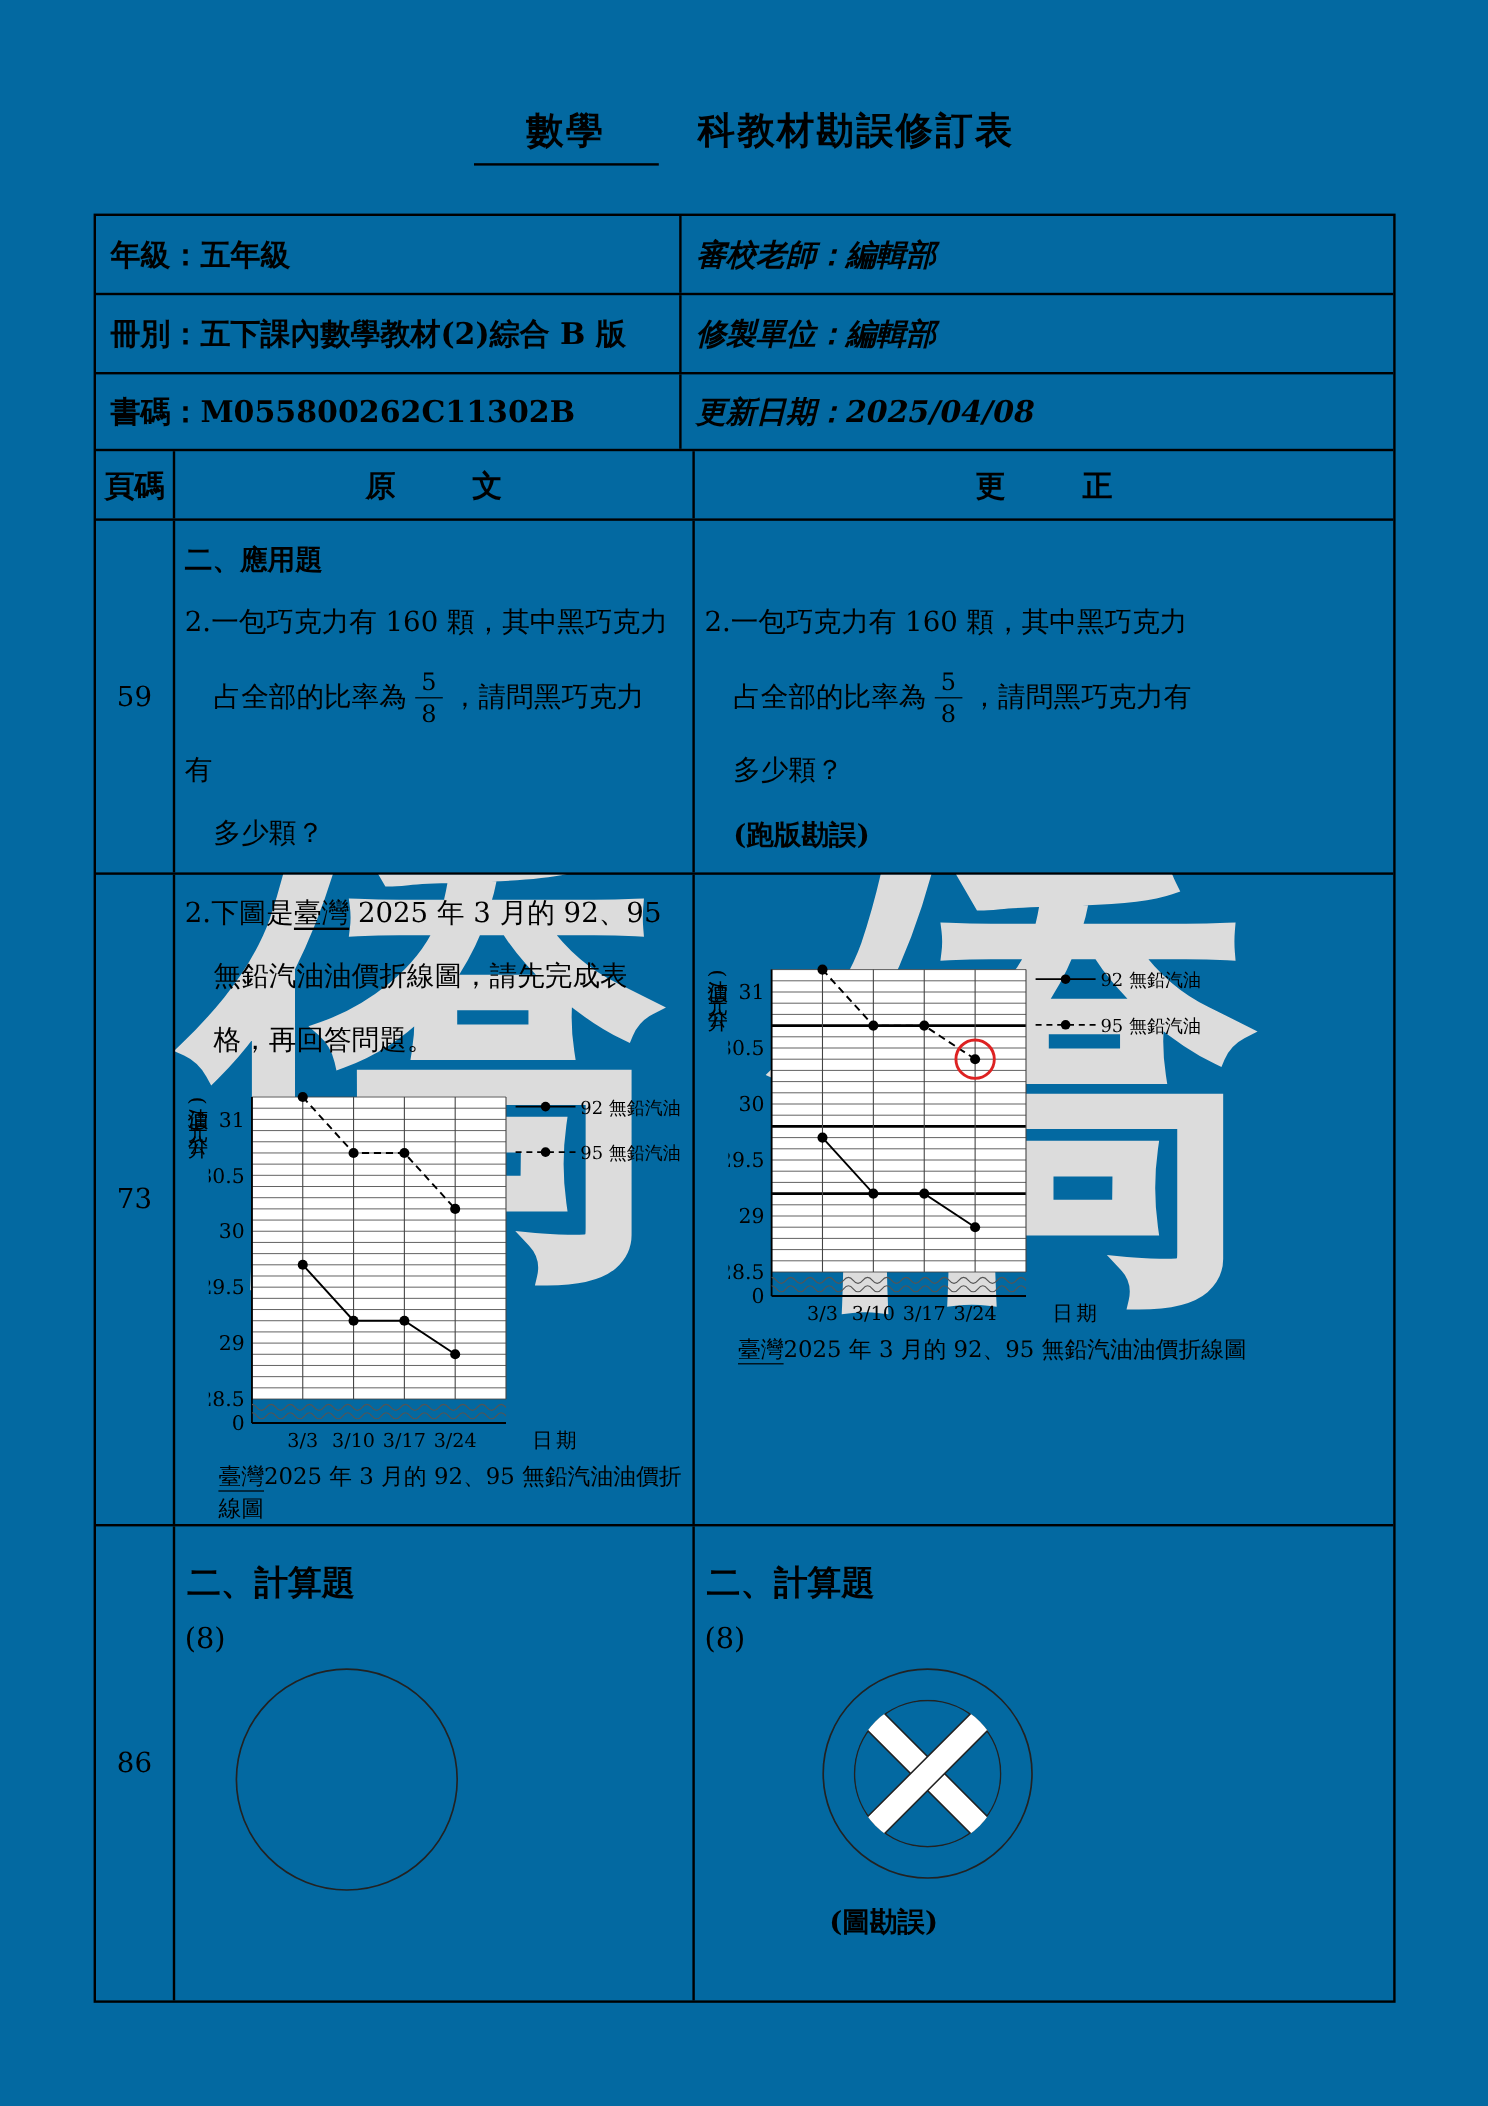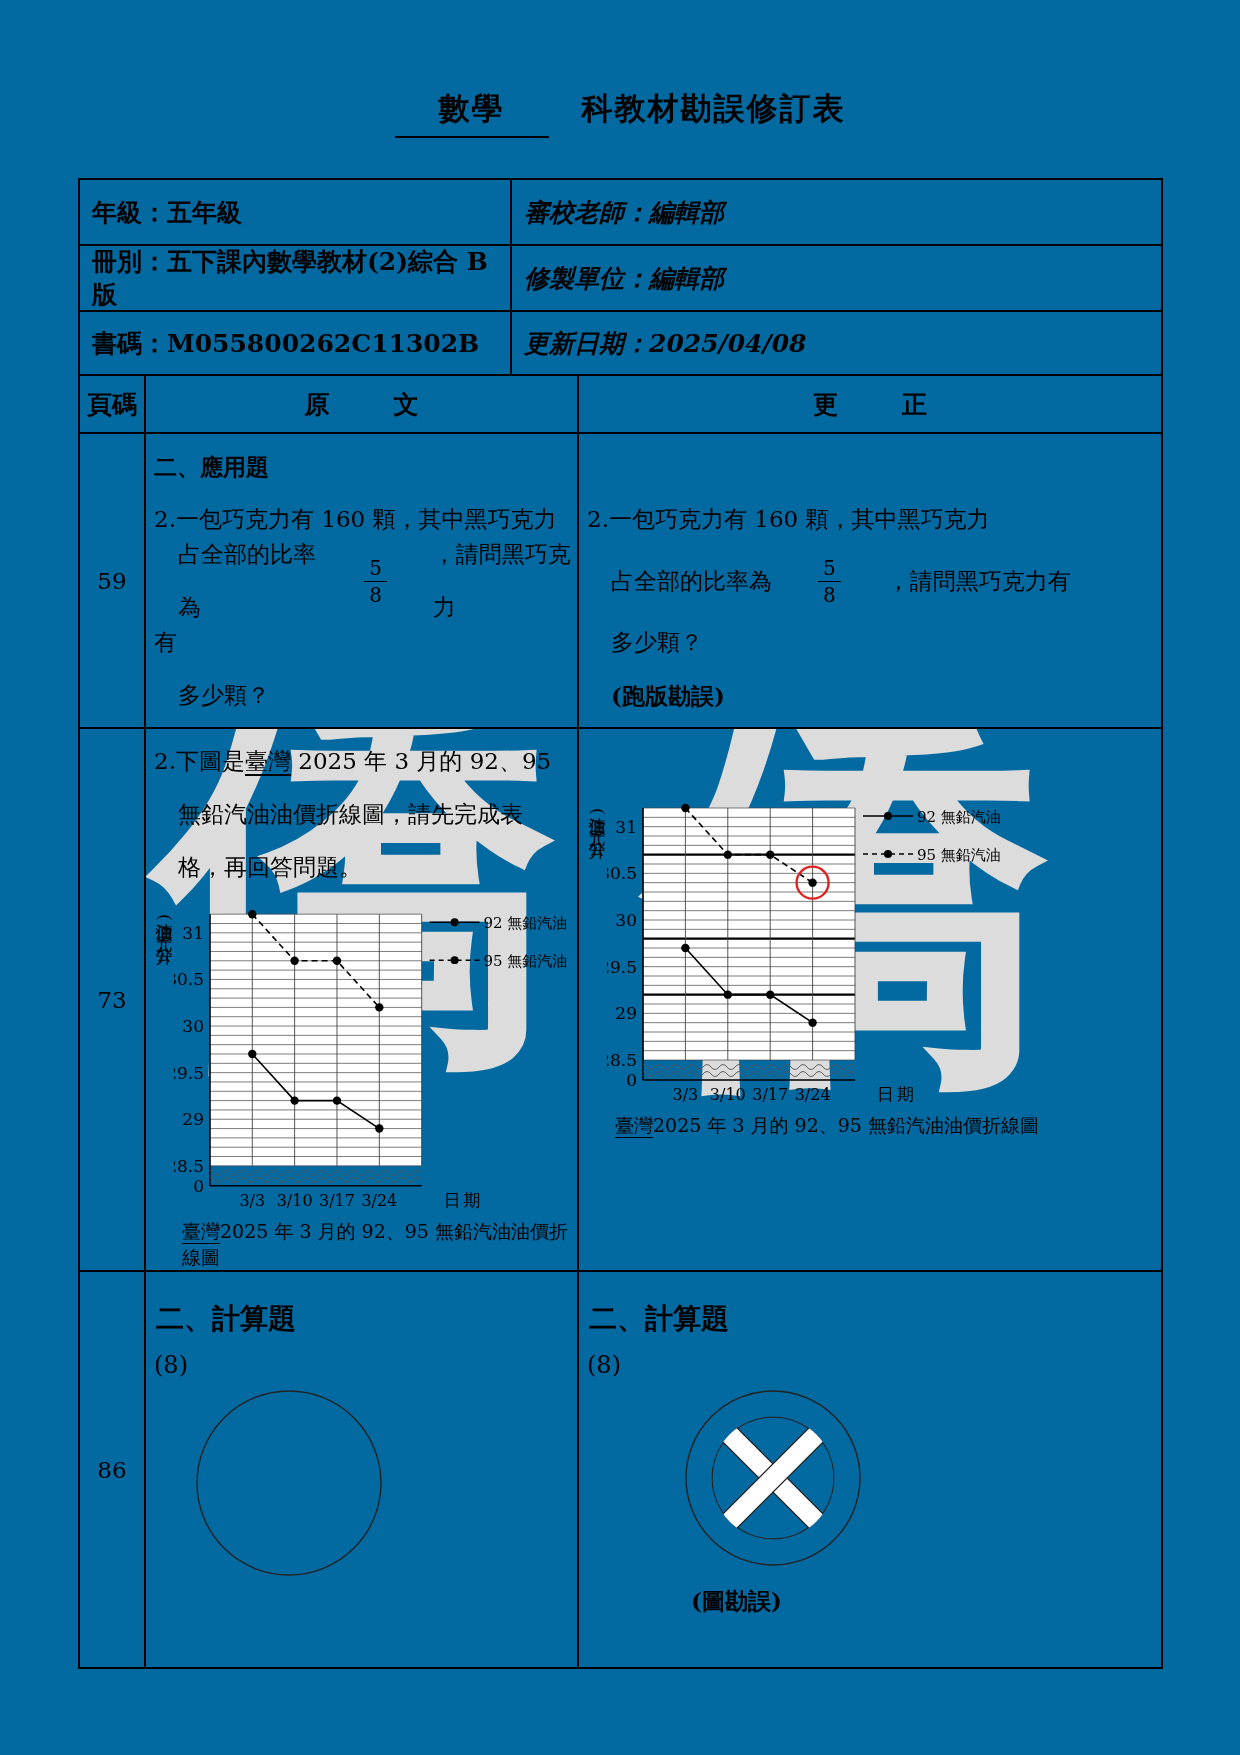--- a/index.html
+++ b/index.html
@@ -11,37 +11,37 @@
   .tbl{position:absolute;left:78px;top:178px;width:1085px;box-sizing:border-box;
        border:2.5px solid #000;}
   .row{display:flex;box-sizing:border-box;border-bottom:2px solid #000;}
   .row.last{border-bottom:none;}
   .cell{box-sizing:border-box;position:relative;overflow:hidden;}
   .br{border-right:2px solid #000;}
   
   .irow{height:66px;}
   .irow3{height:64px;}
   .ic{display:flex;align-items:center;font-size:25px;font-weight:700;padding-left:12px;}
-  .c-left{width:432px;}
+  .c-left{width:488px;text-align:center;}
   .c-rest{flex:1;font-style:italic;}
   
   .hrow{height:58px;}
   .hc{display:flex;align-items:center;justify-content:center;font-size:25px;font-weight:700;}
   .c-page{width:66px;}
   .c-mid{width:433px;}
   .c-right{flex:1;}
   .spread{gap:64px;}
   
   .r59{height:295px;}
   .r73{height:543px;}
   .r86{height:395px;}
   .pagenum{display:flex;align-items:center;justify-content:center;font-size:23px;}
   .body-cell{font-size:23px;line-height:53px;padding:6px 4px 0 8px;}
   .bold{font-weight:700;}
-  .indent{padding-left:24px;gap:39px;}
+  .indent{padding-left:24px;}
   .ul{text-decoration:underline;text-underline-offset:5px;}
   .fracline{display:flex;align-items:center;height:70px;}
   .frac{display:inline-block;text-align:center;font-size:20px;line-height:1;margin:0 7px;vertical-align:middle;}
   .frac .num{display:block;border-bottom:1.6px solid #000;padding:0 5px 3px 5px;}
   .frac .den{display:block;padding-top:3px;}
   
   .chartwrap{position:relative;z-index:1;margin-top:0;}
   .corr-chart{margin-top:53px;}
   .chart-flex{display:flex;align-items:flex-start;}
   .ylab{writing-mode:vertical-rl;font-size:17px;line-height:1.15;margin-top:16px;letter-spacing:2px;}

